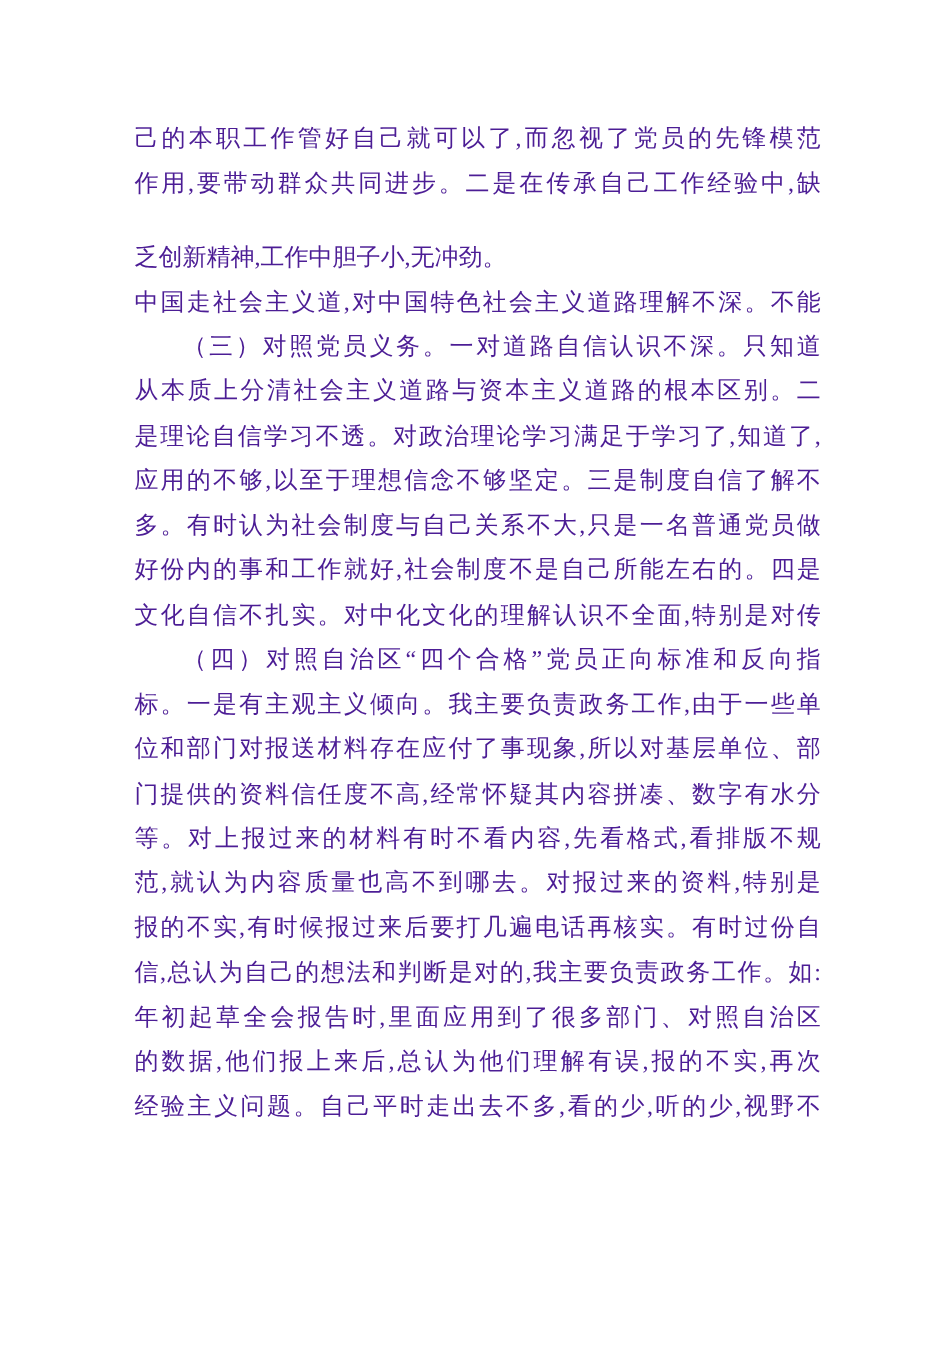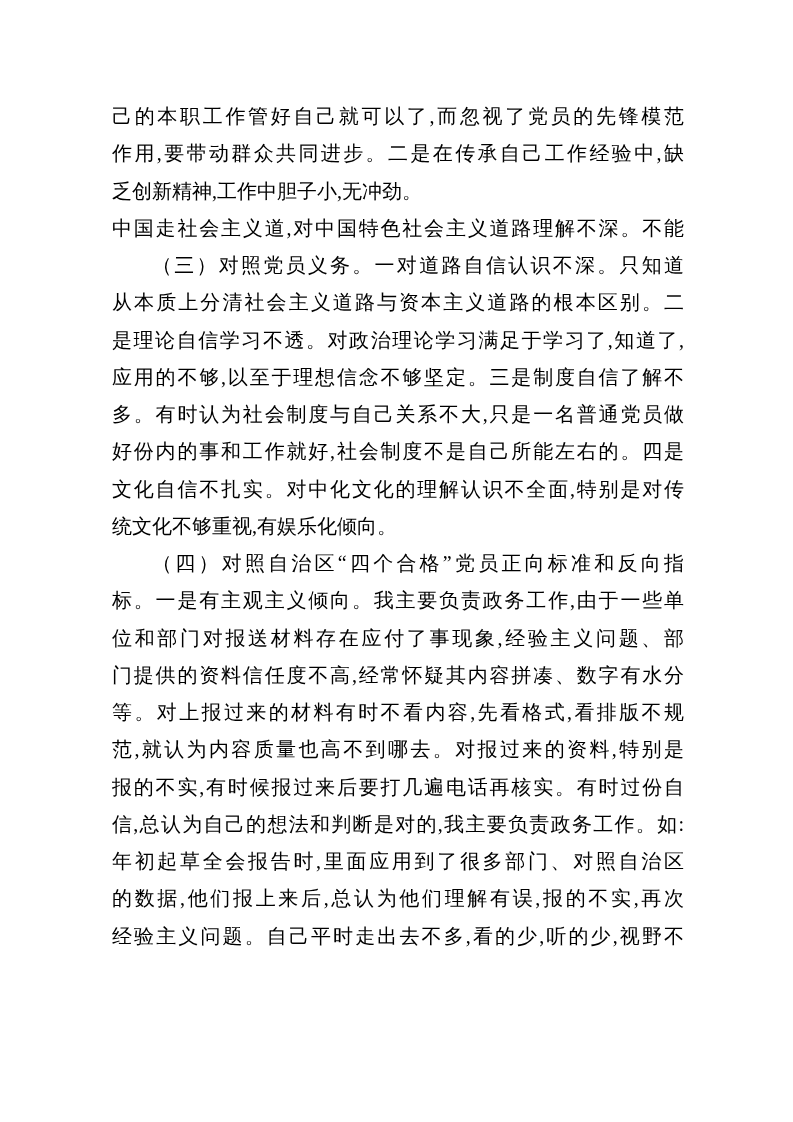--- a/index.html
+++ b/index.html
@@ -13,21 +13,21 @@
     height: 1122px;
     background: #ffffff;
     overflow: hidden;
     font-family: "Liberation Serif", serif;
   }
   .content {
     position: absolute;
     left: 112px;
     top: 98px;
     width: 572px;
-    color: #000000;
+    color: #4c1d95;
   }
   .para {
     margin: 0;
     padding: 0;
   }
   .line {
     display: block;
     font-size: 20px;
     line-height: 37.25px;
     height: 37.25px;
@@ -35,20 +35,21 @@
     text-align-last: justify;
     text-justify: inter-character;
     white-space: normal;
     overflow: hidden;
   }
   .line.indent {
     padding-left: 40px;
   }
   .line.end {
     text-align-last: left;
+    margin-top: 24px;
   }
 </style>
 </head>
 <body>
 
 <div class="page">
   <div class="content">
 
     <div class="para">
       <span class="line">己的本职工作管好自己就可以了,而忽视了党员的先锋模范</span>
@@ -58,27 +59,26 @@
 
     <div class="para">
       <span class="line">中国走社会主义道,对中国特色社会主义道路理解不深。不能</span>
       <span class="line indent">（三）对照党员义务。一对道路自信认识不深。只知道</span>
       <span class="line">从本质上分清社会主义道路与资本主义道路的根本区别。二</span>
       <span class="line">是理论自信学习不透。对政治理论学习满足于学习了,知道了,</span>
       <span class="line">应用的不够,以至于理想信念不够坚定。三是制度自信了解不</span>
       <span class="line">多。有时认为社会制度与自己关系不大,只是一名普通党员做</span>
       <span class="line">好份内的事和工作就好,社会制度不是自己所能左右的。四是</span>
       <span class="line">文化自信不扎实。对中化文化的理解认识不全面,特别是对传</span>
-      <span class="line end">统文化不够重视,有娱乐化倾向。</span>
     </div>
 
     <div class="para">
       <span class="line indent">（四）对照自治区“四个合格”党员正向标准和反向指</span>
       <span class="line">标。一是有主观主义倾向。我主要负责政务工作,由于一些单</span>
-      <span class="line">位和部门对报送材料存在应付了事现象,经验主义问题、部</span>
+      <span class="line">位和部门对报送材料存在应付了事现象,所以对基层单位、部</span>
       <span class="line">门提供的资料信任度不高,经常怀疑其内容拼凑、数字有水分</span>
       <span class="line">等。对上报过来的材料有时不看内容,先看格式,看排版不规</span>
       <span class="line">范,就认为内容质量也高不到哪去。对报过来的资料,特别是</span>
       <span class="line">报的不实,有时候报过来后要打几遍电话再核实。有时过份自</span>
       <span class="line">信,总认为自己的想法和判断是对的,我主要负责政务工作。如:</span>
       <span class="line">年初起草全会报告时,里面应用到了很多部门、对照自治区</span>
       <span class="line">的数据,他们报上来后,总认为他们理解有误,报的不实,再次</span>
       <span class="line">经验主义问题。自己平时走出去不多,看的少,听的少,视野不</span>
     </div>
 

